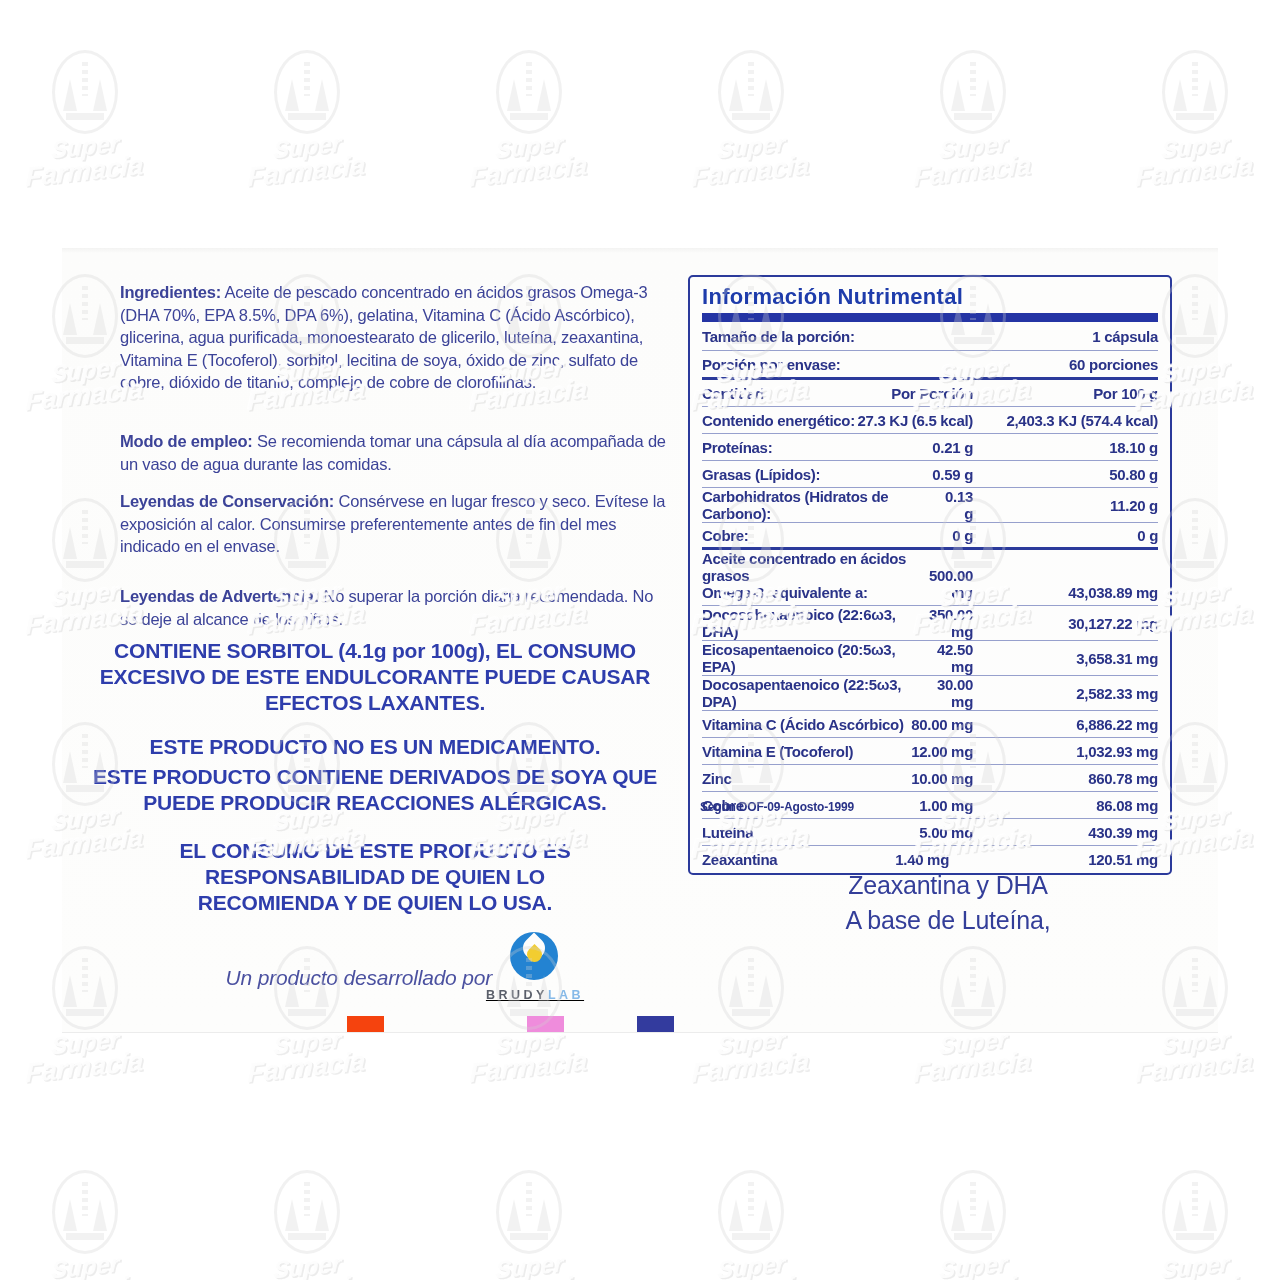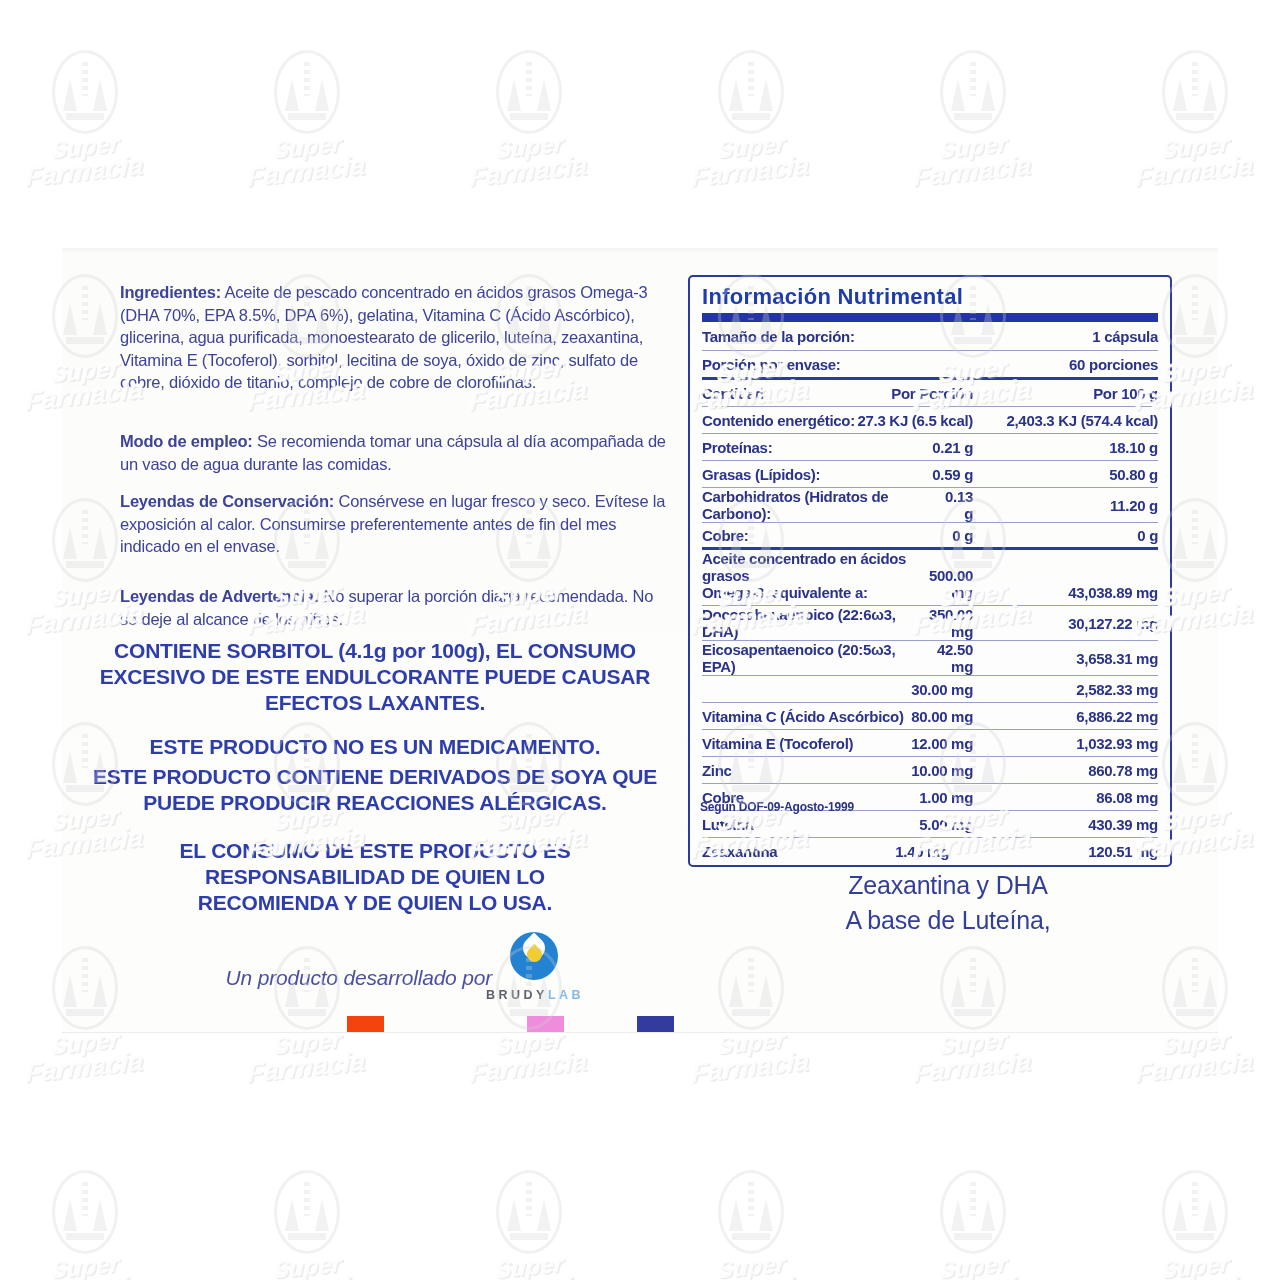--- a/index.html
+++ b/index.html
@@ -37,21 +37,21 @@
 
   .devrow-text{position:absolute;left:60px;top:718px;width:370px;text-align:right;
     font-style:italic;font-size:21px;color:#4b51a0;letter-spacing:-0.2px;}
   .brudy-logo{position:absolute;left:448px;top:684px;width:48px;height:48px;border-radius:50%;
     background:var(--logo-blue);}
   .brudy-logo .drop-white{position:absolute;left:13px;top:5px;width:22px;height:22px;
     background:#fdfdfc;border-radius:0 50% 50% 50%;transform:rotate(45deg);}
   .brudy-logo .drop-yellow{position:absolute;left:17px;top:15px;width:15px;height:15px;
     background:var(--logo-yellow);border-radius:0 50% 50% 50%;transform:rotate(45deg);}
   .brudy-word{position:absolute;left:408px;top:740px;width:130px;text-align:center;
-    font-size:12.5px;font-weight:700;letter-spacing:3.5px;}
+    font-size:12.5px;font-weight:700;letter-spacing:3.5px;text-decoration:underline;}
   .brudy-word .b1{color:var(--brudy-text);}
   .brudy-word .b2{color:var(--lab-text);}
 
   .edge-bar{position:absolute;top:768px;height:16px;width:37px;}
 
   
   .ntable{position:absolute;left:626px;top:27px;width:484px;
     border:2px solid var(--border);border-radius:5px;background:rgba(255,255,255,0.25);
     color:var(--table-text);}
   .nt-title{margin:7px 12px 0 12px;font-size:22px;font-weight:700;color:var(--title-text);
@@ -192,20 +192,21 @@
             <span class="c1">Docosahexaenoico (22:6ω3, DHA)</span>
             <span class="c2">350.00 mg</span>
             <span class="c3">30,127.22 mg</span>
           </div>
           <div class="nt-row">
             <span class="c1">Eicosapentaenoico (20:5ω3, EPA)</span>
             <span class="c2">42.50 mg</span>
             <span class="c3">3,658.31 mg</span>
           </div>
           <div class="nt-row">
+            <span class="c1">Docosapentaenoico (22:5ω3, DPA)</span>
             <span class="c2">30.00 mg</span>
             <span class="c3">2,582.33 mg</span>
           </div>
           <div class="nt-row">
             <span class="c1">Vitamina C (Ácido Ascórbico)</span>
             <span class="c2">80.00 mg</span>
             <span class="c3">6,886.22 mg</span>
           </div>
           <div class="nt-row">
             <span class="c1">Vitamina E (Tocoferol)</span>

